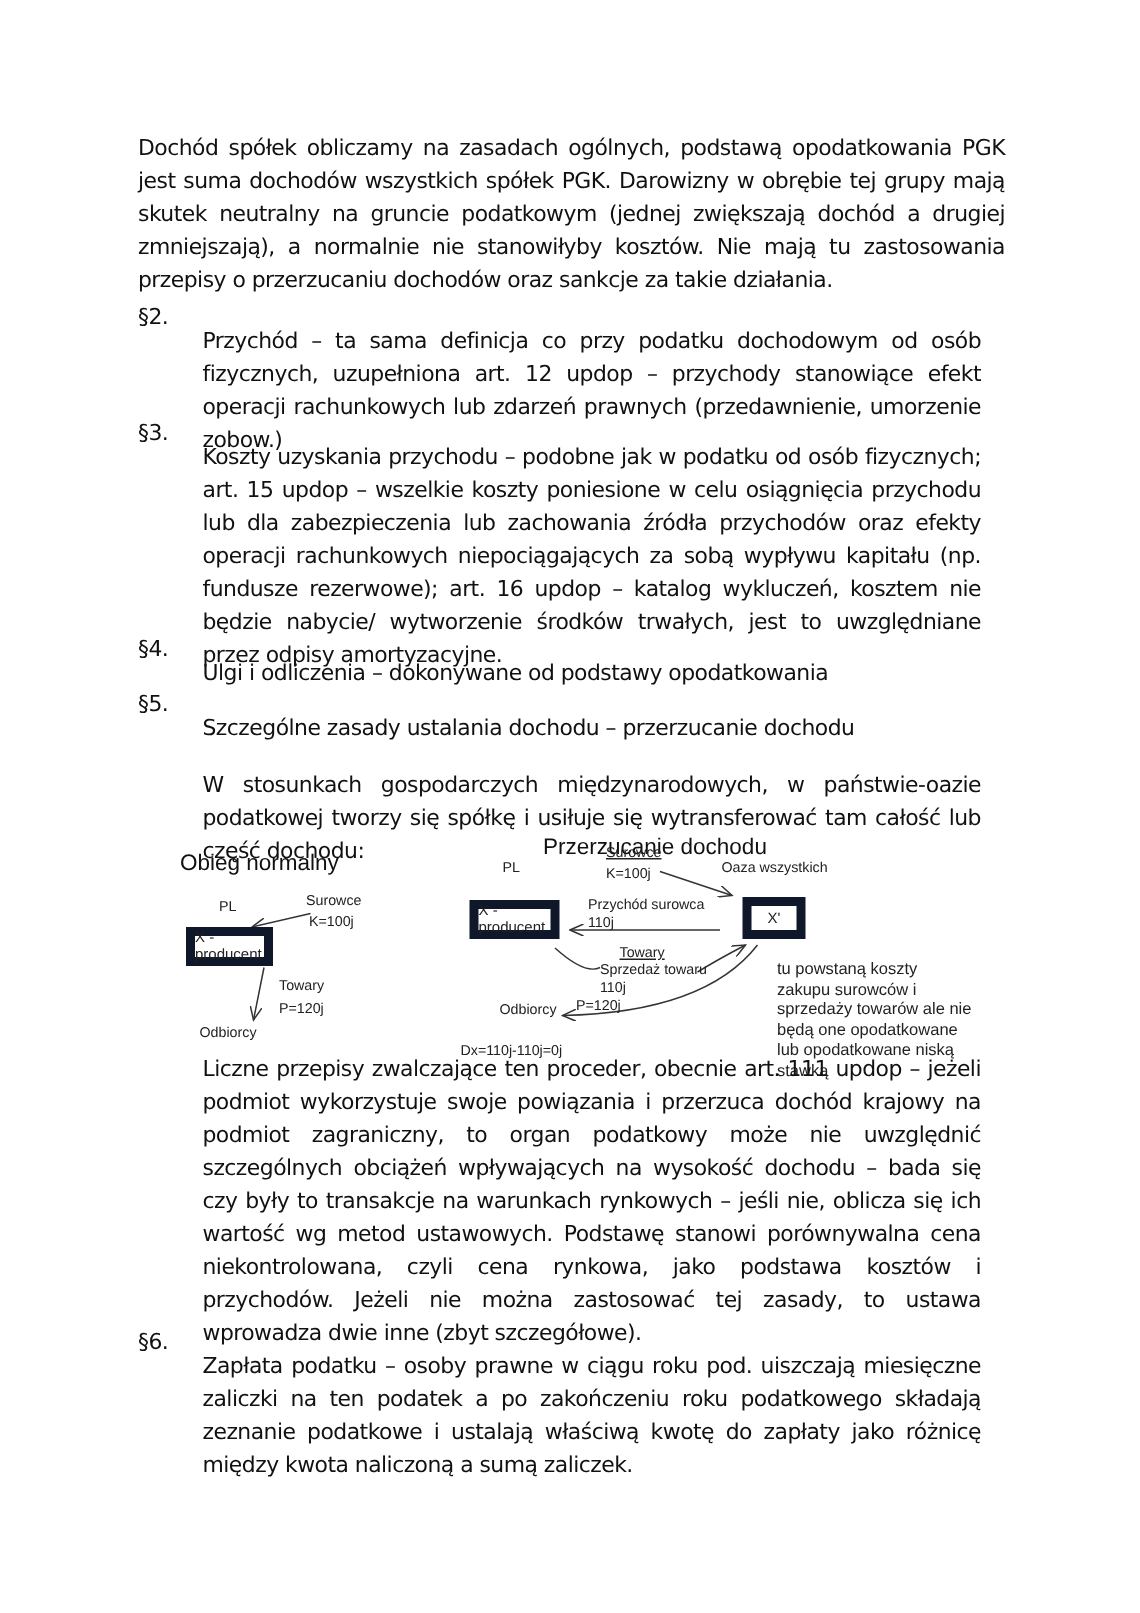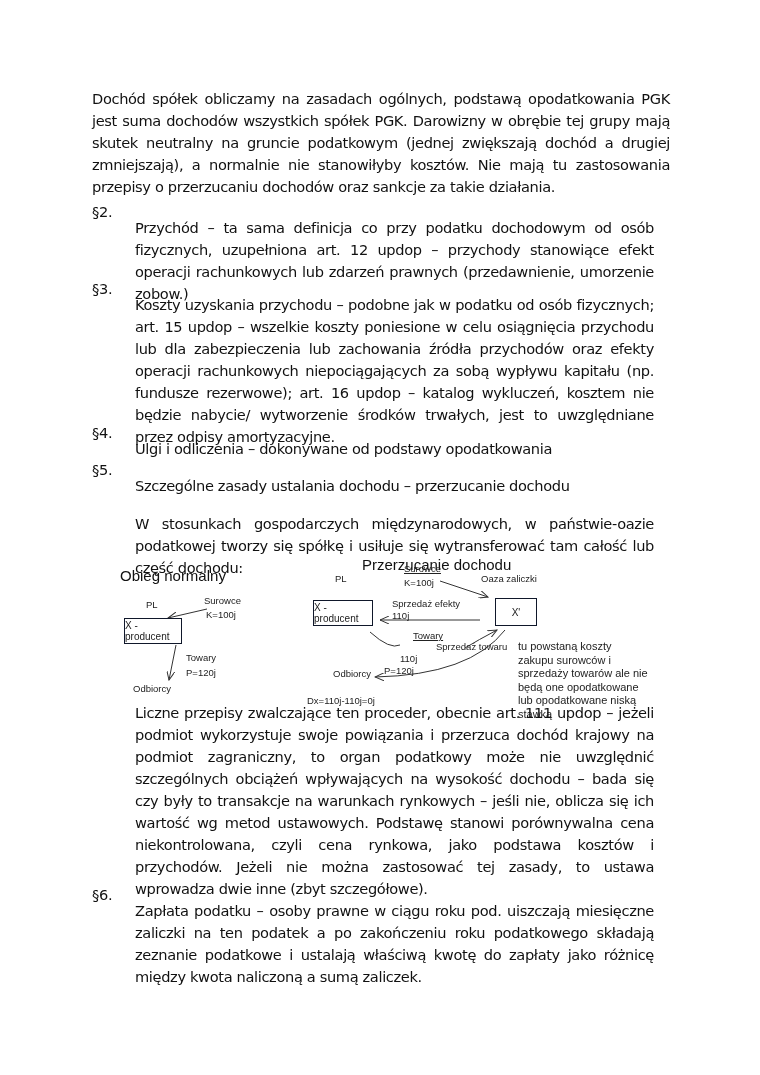--- a/index.html
+++ b/index.html
@@ -11,21 +11,21 @@
   .sec { position: absolute; left: 92px; width: 578px; font-size: 14.6px; line-height: 22px;
          letter-spacing: -0.35px; }
   .sec .num { position: absolute; left: 0; top: 0; }
   .sec .body { margin-left: 27px; text-align: justify; }
   .sec .body p { margin: 16px; }
   .diagram { position: absolute; left: 0; top: 0; width: 760px; height: 1075px; }
   .diagram svg { position: absolute; left: 0; top: 0; }
   .dlabel { position: absolute; font-family: Liberation Sans, sans-serif; font-size: 9.5px; color: #222; white-space: nowrap; }
   .dhead { position: absolute; font-family: "Liberation Sans", sans-serif; font-size: 15px; color: #111; white-space: nowrap; }
   .u { text-decoration: underline; }
-  .box { position: absolute; border: 1px solid #0f172a; background: #fff; font-family: "Liberation Sans", sans-serif;
+  .box { position: absolute; border: 6px solid #0f172a; background: #fff; font-family: "Liberation Sans", sans-serif;
          font-size: 10px; color: #222; display: flex; align-items: center; justify-content: center; box-sizing: border-box; }
   .note { position: absolute; left: 518px; top: 640px; width: 130px; font-family: "Liberation Sans", sans-serif;
           font-size: 11px; line-height: 13.5px; color: #222; }
 </style>
 </head>
 <body>
 
 <div class="page">
 
   <div class="para" style="top:88px;">Dochód spółek obliczamy na zasadach ogólnych, podstawą opodatkowania PGK jest suma dochodów wszystkich spółek PGK. Darowizny w obrębie tej grupy mają skutek neutralny na gruncie podatkowym (jednej zwiększają dochód a drugiej zmniejszają), a normalnie nie stanowiłyby kosztów. Nie mają tu zastosowania przepisy o przerzucaniu dochodów oraz sankcje za takie działania.</div>
@@ -84,27 +84,27 @@
     <div class="dlabel" style="left:204px; top:595px;">Surowce</div>
     <div class="dlabel" style="left:206px; top:609px;">K=100j</div>
     <div class="box" style="left:124px; top:618px; width:58px; height:26px;">X - producent</div>
     <div class="dlabel" style="left:186px; top:652px;">Towary</div>
     <div class="dlabel" style="left:186px; top:667px;">P=120j</div>
     <div class="dlabel" style="left:133px; top:683px;">Odbiorcy</div>
 
     <div class="dlabel" style="left:335px; top:573px;">PL</div>
     <div class="dlabel u" style="left:404px; top:563px;">Surowce</div>
     <div class="dlabel" style="left:404px; top:577px;">K=100j</div>
-    <div class="dlabel" style="left:481px; top:573px;">Oaza zaliczki</div>
+    <div class="dlabel" style="left:481px; top:573px;">Oaza wszystkich</div>
     <div class="box" style="left:495px; top:598px; width:42px; height:28px;">X'</div>
     <div class="box" style="left:313px; top:600px; width:60px; height:26px;">X - producent</div>
-    <div class="dlabel" style="left:392px; top:598px;">Sprzedaż efekty</div>
+    <div class="dlabel" style="left:392px; top:598px;">Przychód surowca</div>
     <div class="dlabel" style="left:392px; top:610px;">110j</div>
     <div class="dlabel u" style="left:413px; top:630px;">Towary</div>
-    <div class="dlabel" style="left:400px; top:641px;margin-left:36px;">Sprzedaż towaru</div>
+    <div class="dlabel" style="left:400px; top:641px;">Sprzedaż towaru</div>
     <div class="dlabel" style="left:400px; top:653px;">110j</div>
     <div class="dlabel" style="left:333px; top:668px;">Odbiorcy</div>
     <div class="dlabel" style="left:384px; top:665px;">P=120j</div>
     <div class="dlabel" style="left:307px; top:695px;text-align:right;">Dx=110j-110j=0j</div>
     <div class="note">tu powstaną koszty zakupu surowców i sprzedaży towarów ale nie będą one opodatkowane lub opodatkowane niską stawką</div>
   </div>
 
   <div class="sec" style="top:686px;">
     <div class="body">
         <p>Liczne przepisy zwalczające ten proceder, obecnie art. 111 updop – jeżeli podmiot wykorzystuje swoje powiązania i przerzuca dochód krajowy na podmiot zagraniczny, to organ podatkowy może nie uwzględnić szczególnych obciążeń wpływających na wysokość dochodu – bada się czy były to transakcje na warunkach rynkowych – jeśli nie, oblicza się ich wartość wg metod ustawowych. Podstawę stanowi porównywalna cena niekontrolowana, czyli cena rynkowa, jako podstawa kosztów i przychodów. Jeżeli nie można zastosować tej zasady, to ustawa wprowadza dwie inne (zbyt szczegółowe).</p>

